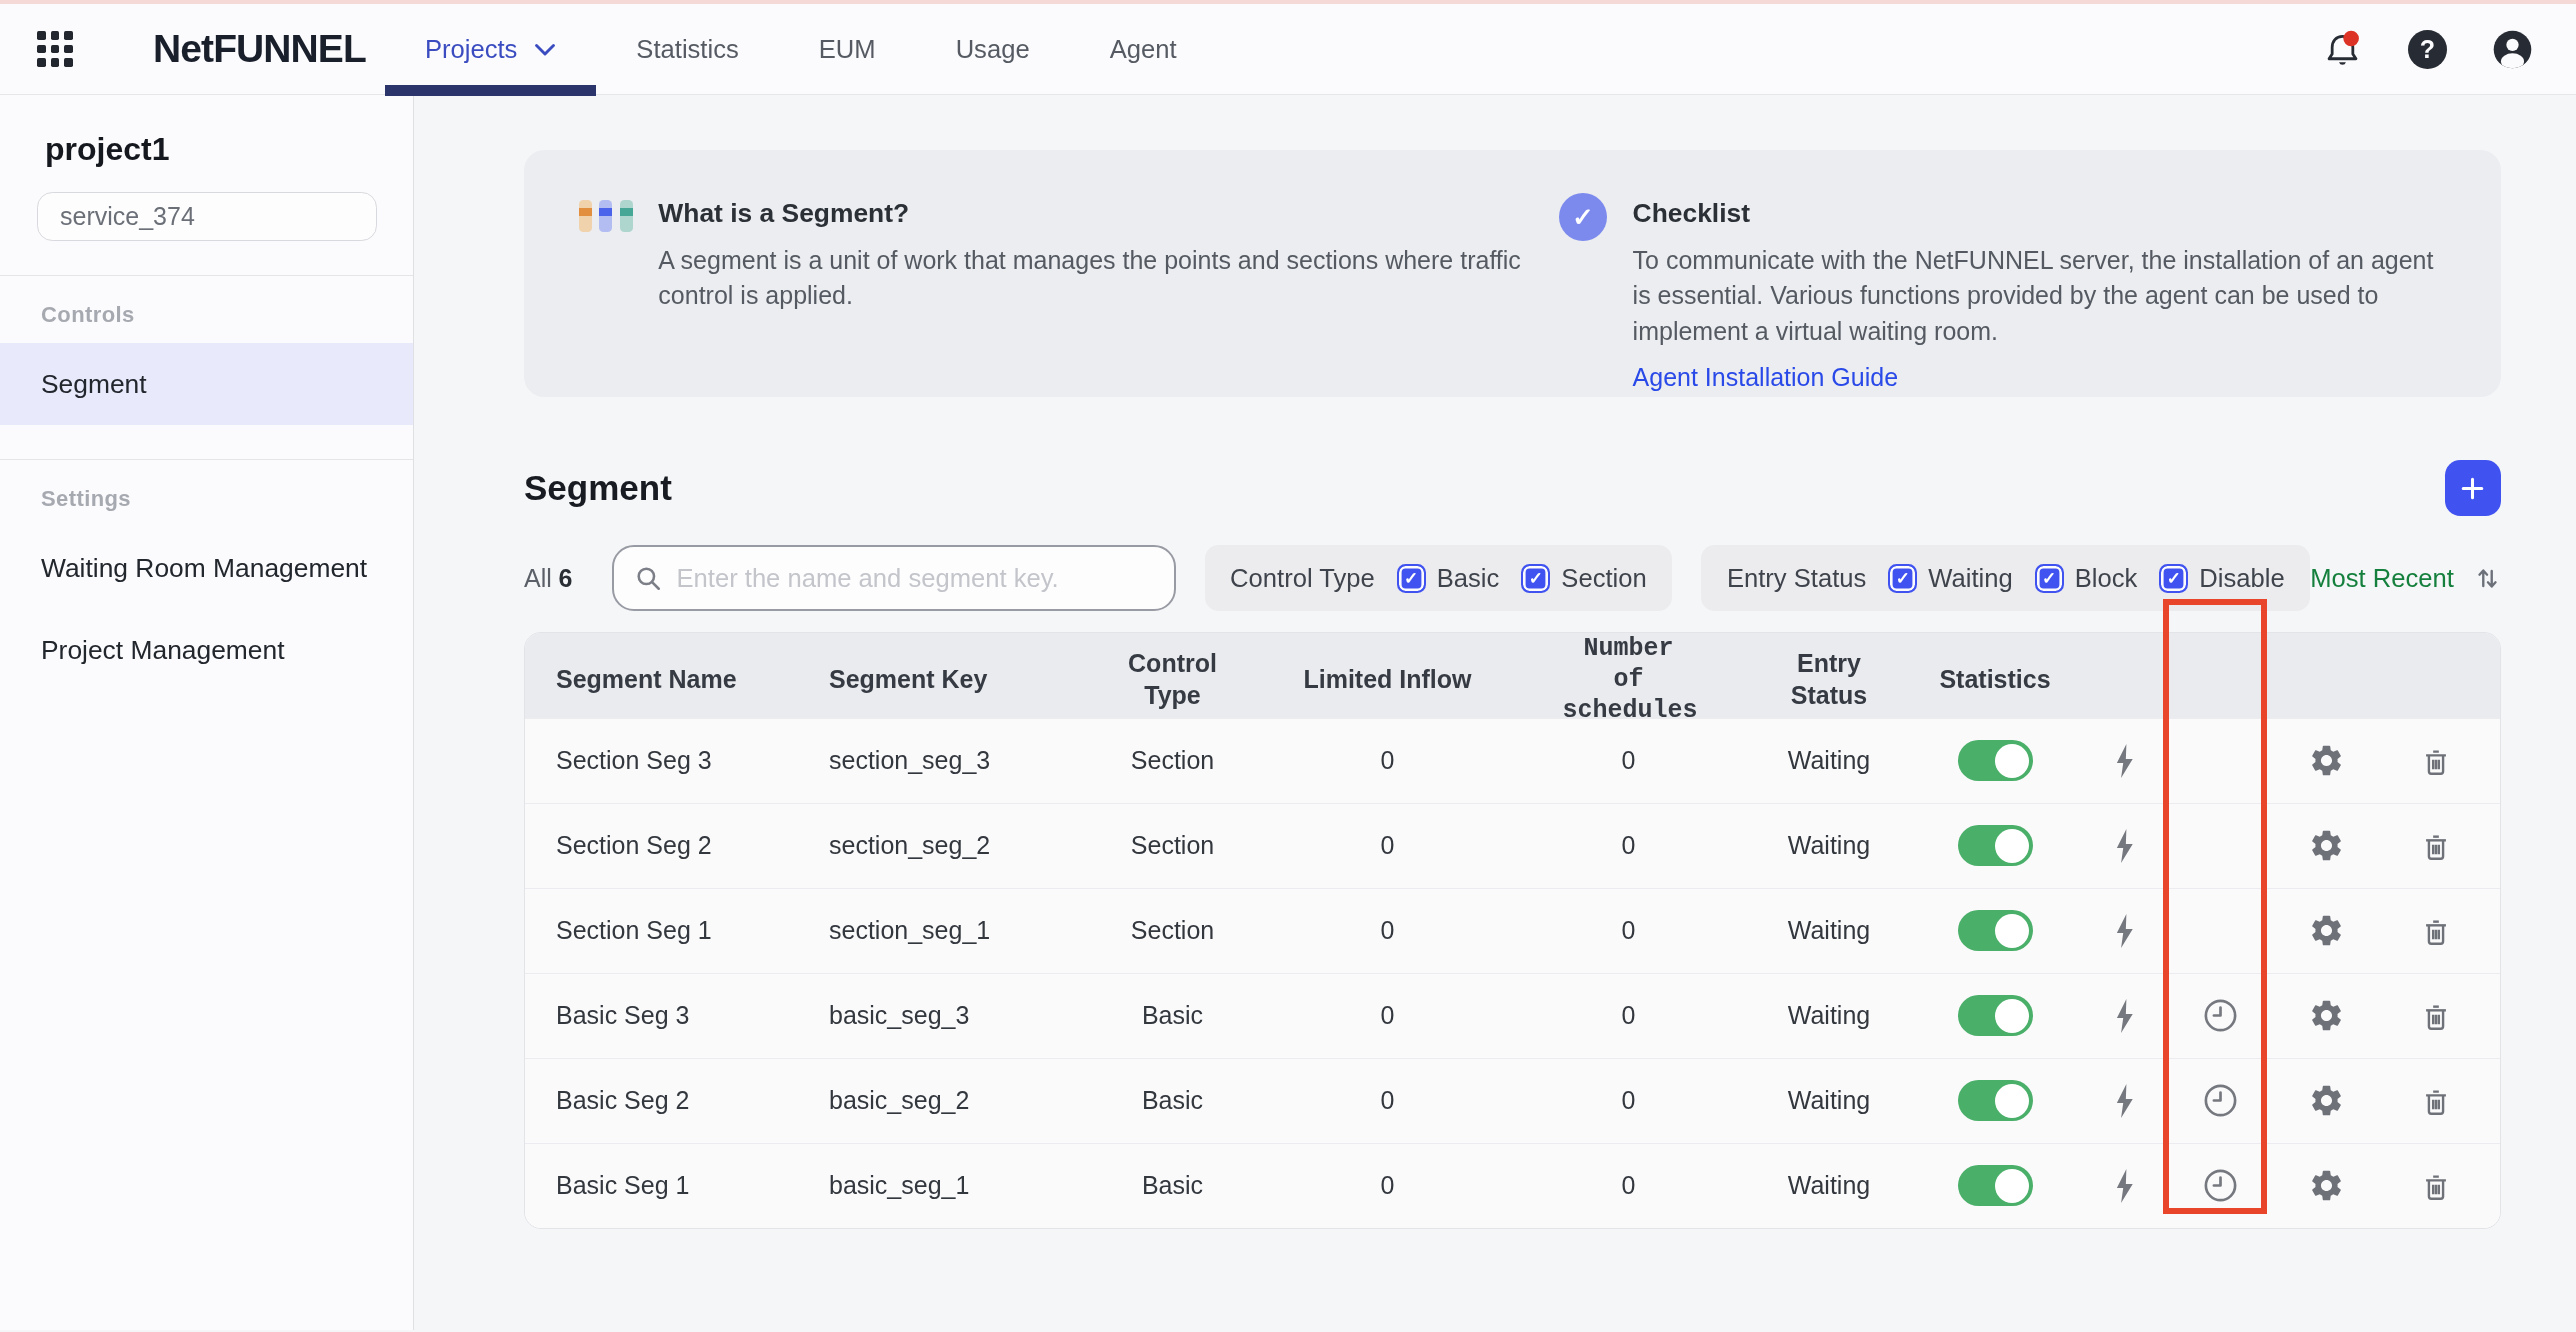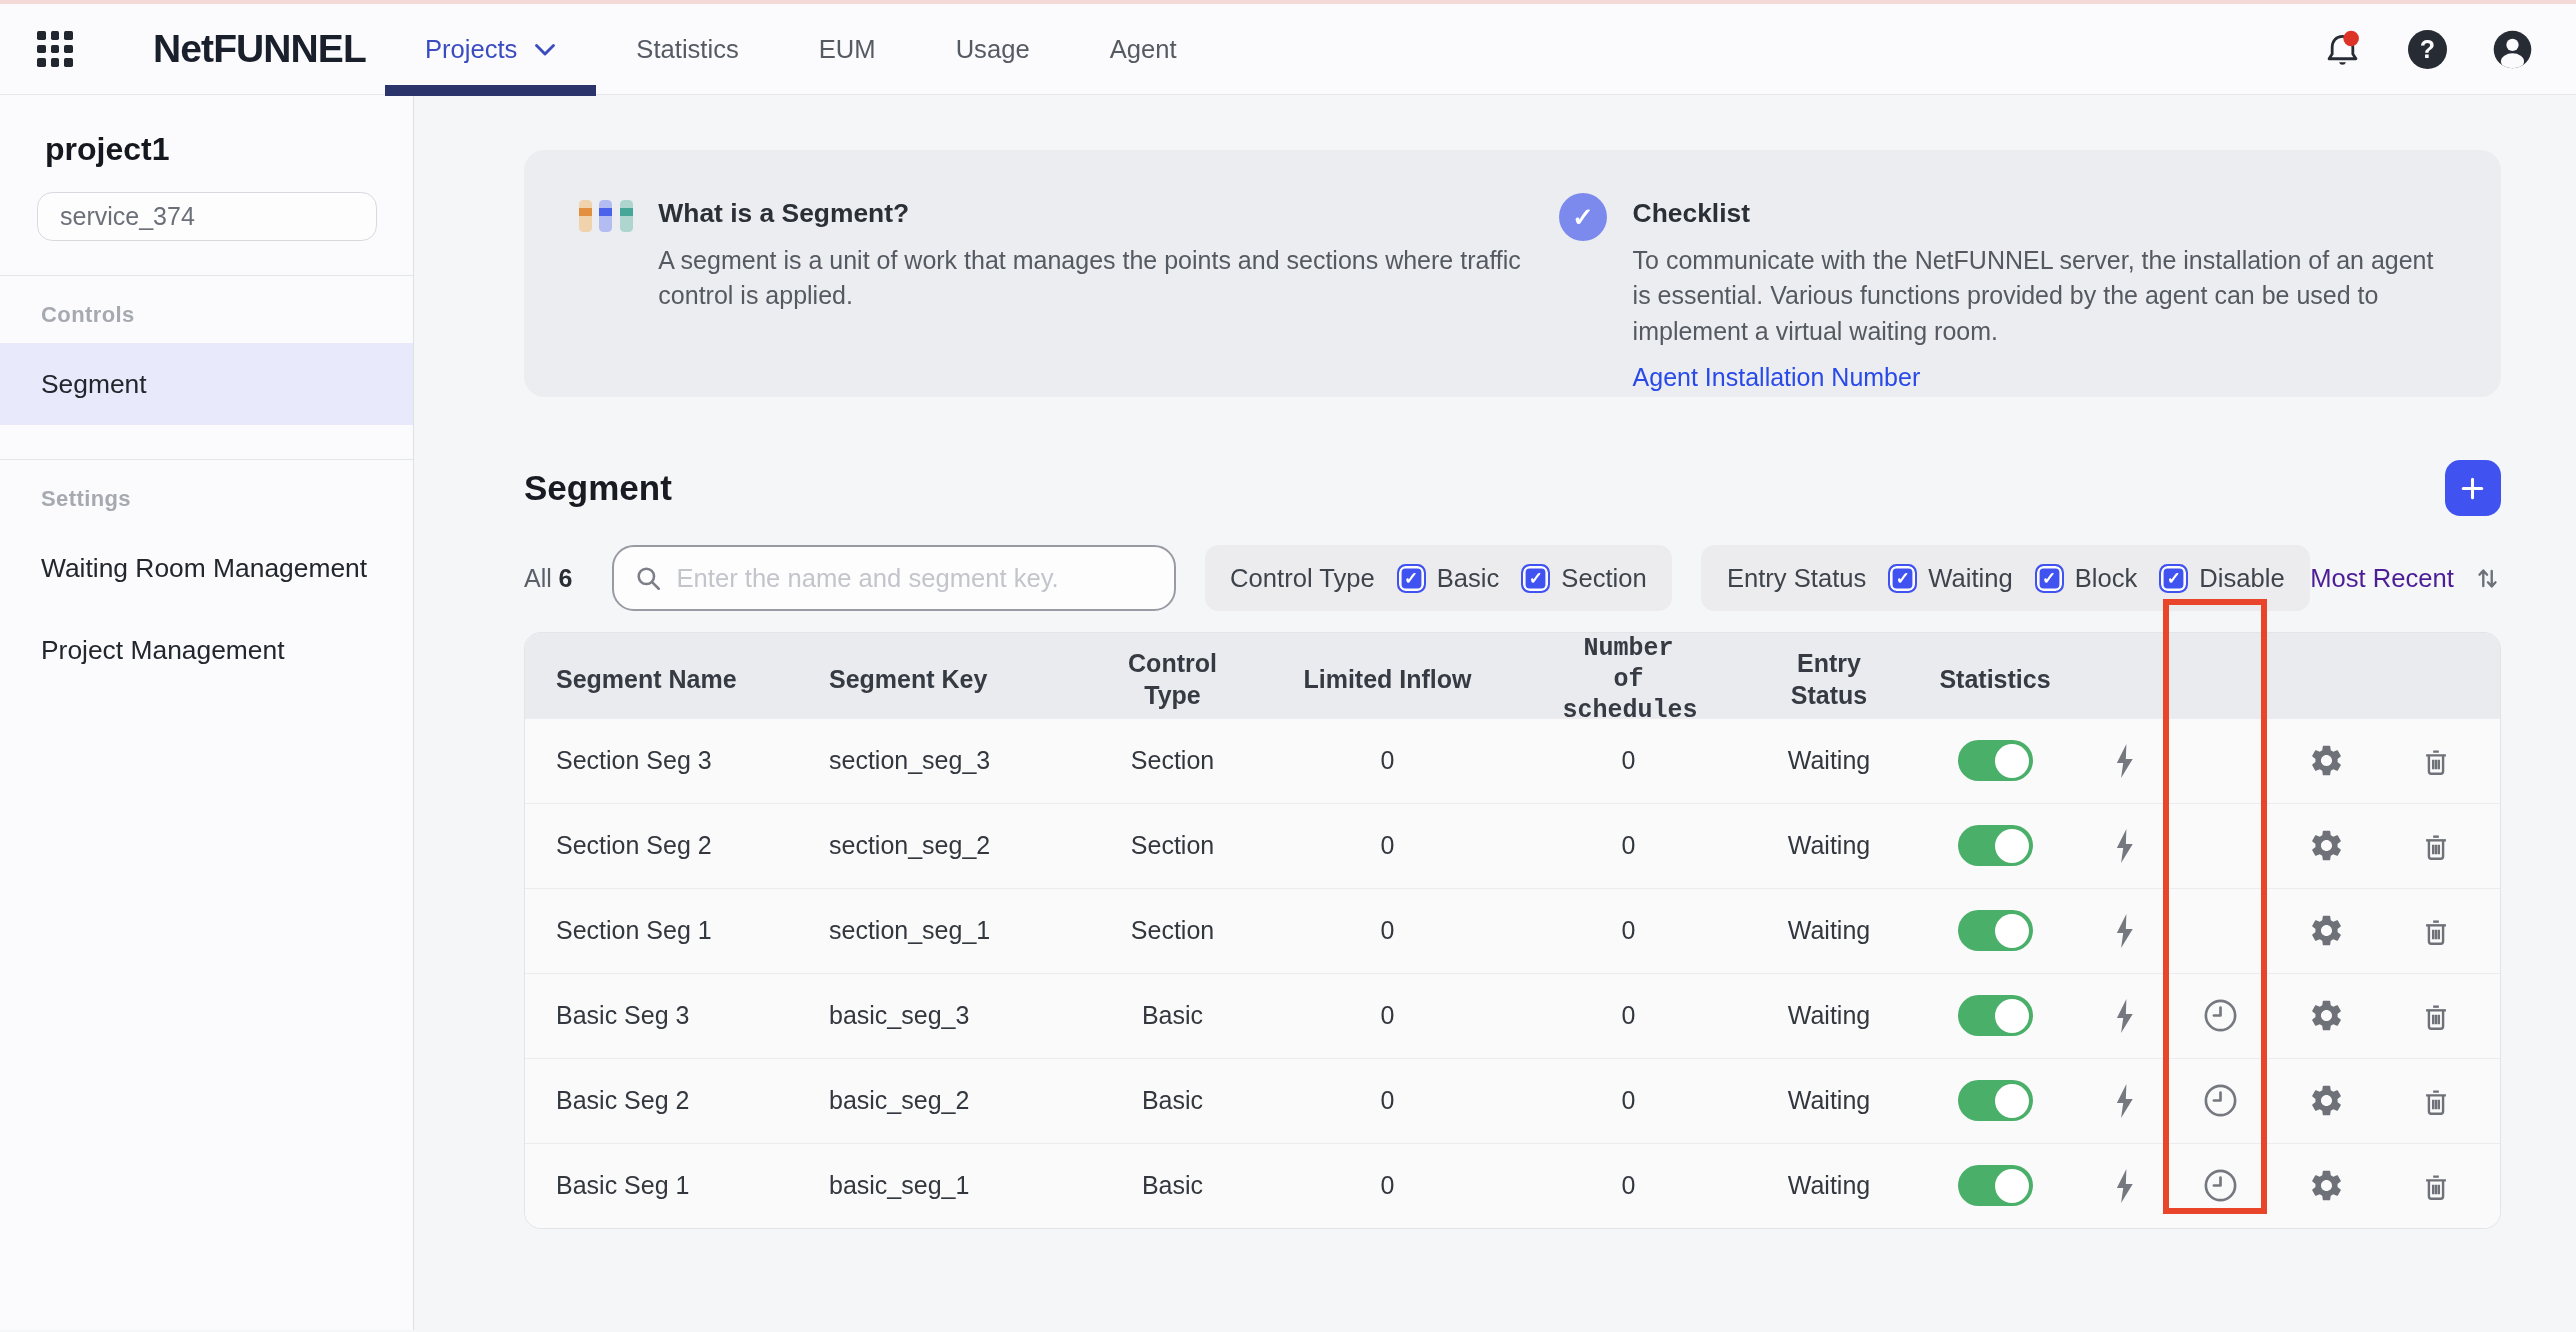--- a/index.html
+++ b/index.html
@@ -89,21 +89,21 @@
   .filter-group {
     margin-left:29px; height:66px; background:#ececef; border-radius:13.6px;
     display:flex; align-items:center; gap:22px; padding:0 25.6px; font-size:25.6px; color:#3f444c; white-space:nowrap;
   }
   .cb-opt { display:flex; align-items:center; gap:11px; cursor:pointer; }
   .cb {
     width:29px; height:29px; border-radius:8.5px; background:#4053f0; border:2.6px solid #4053f0;
     box-shadow:inset 0 0 0 2.6px #fbfbfd; color:#fff; font-size:17px; font-weight:700;
     display:flex; align-items:center; justify-content:center; flex-shrink:0;
   }
-  .sort { margin-left:auto; display:flex; align-items:center; gap:20px; font-size:25.6px; color:#4c1d95; cursor:pointer; white-space:nowrap; }
+  .sort { margin-left:auto; display:flex; align-items:center; gap:20px; font-size:25.6px; color:#15803d; cursor:pointer; white-space:nowrap; }
   
   .seg-table {
     margin-top:20.4px; border:1.7px solid #e3e4e8; border-radius:17px; background:#fafafb; overflow:hidden;
   }
   .t-row {
     display:grid;
     grid-template-columns:273px 281px 187px 243px 239px 162px 170px 89px 102px 111px 107px;
     align-items:center; height:85px;
   }
   .t-head { background:#eaebef; font-weight:700; color:#363b43; font-size:25px; line-height:1.25; }
@@ -222,21 +222,21 @@
         <div>
           <div class="card-title">What is a Segment?</div>
           <div class="card-text">A segment is a unit of work that manages the points and sections where traffic control is applied.</div>
         </div>
       </div>
       <div class="card-col right">
         <div class="check-circle">✓</div>
         <div>
           <div class="card-title">Checklist</div>
           <div class="card-text">To communicate with the NetFUNNEL server, the installation of an agent is essential. Various functions provided by the agent can be used to implement a virtual waiting room.</div>
-          <a class="card-link">Agent Installation Number</a>
+          <a class="card-link">Agent Installation Guide</a>
         </div>
       </div>
     </div>
 
     <div class="section-head">
       <div class="section-title">Segment</div>
       <button class="add-btn">
         <svg width="27" height="27" viewBox="0 0 32 32">
           <path d="M16 5v22M5 16h22" stroke="#fff" stroke-width="3.6" stroke-linecap="round"></path>
         </svg>

